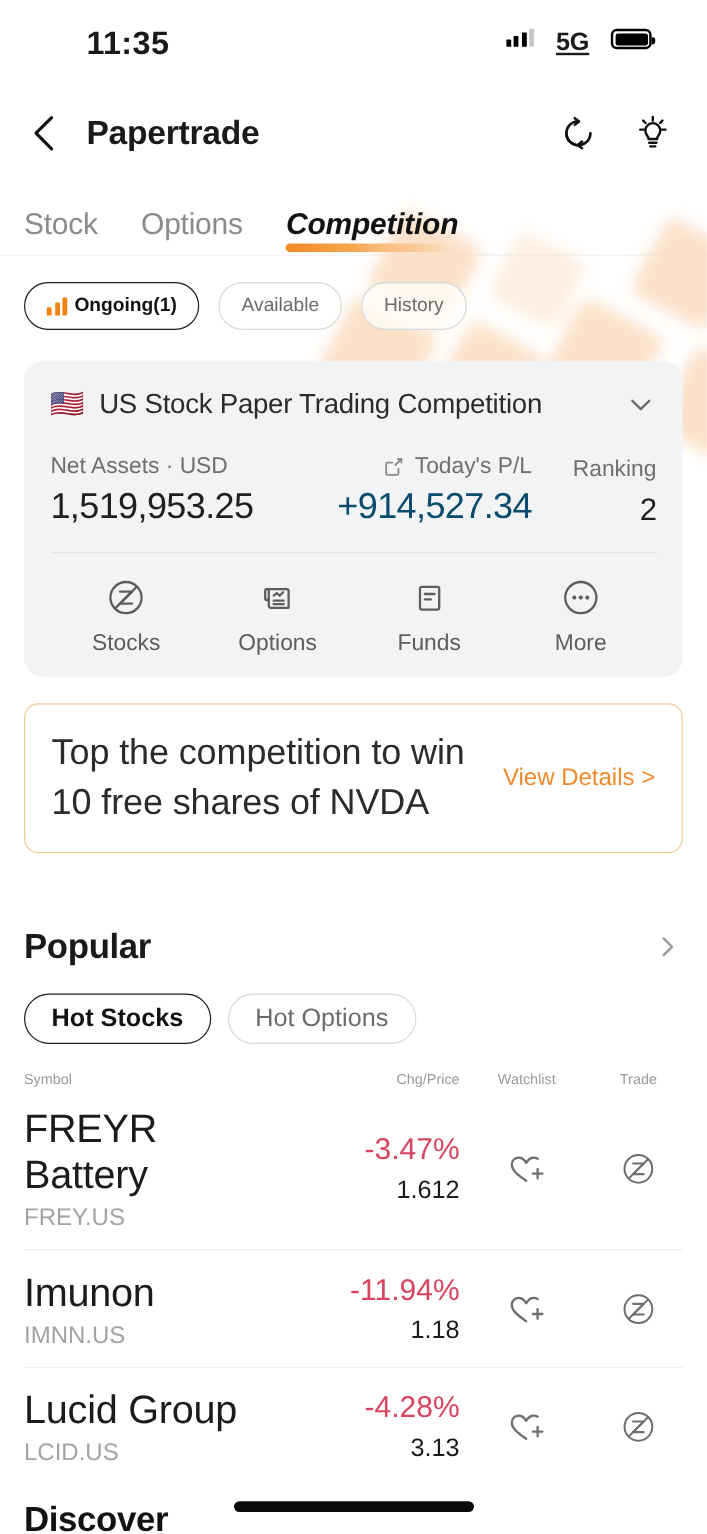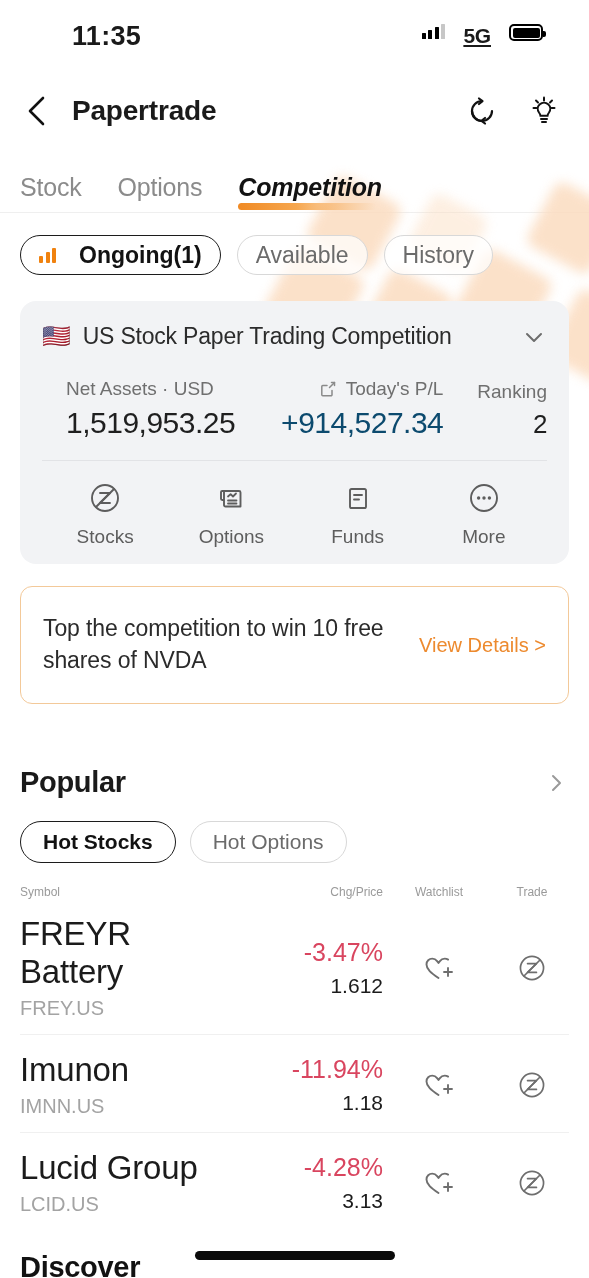--- a/index.html
+++ b/index.html
@@ -67,43 +67,43 @@
   .watermark{
     position:absolute; top:196px; right:-40px; width:360px; height:200px;
     pointer-events:none; z-index:0; filter:blur(6px); opacity:.85;
   }
   .wm-sq{ position:absolute; background:#FBDCC0; border-radius:10px; }
 
   
   .chips{ display:flex; gap:16px; padding:22px 20px 0 20px; position:relative; z-index:2; }
   .chip{
     height:40px; border:1.5px solid #d8d8d8; border-radius:20px;
-    display:flex; align-items:center; gap:23px; padding:0 18px;
-    font-size:23px; color:#6b6b6b; background:rgba(255,255,255,.72); cursor:pointer;
+    display:flex; align-items:center; gap:6px; padding:0 18px;
+    font-size:16px; color:#6b6b6b; background:rgba(255,255,255,.72); cursor:pointer;
     white-space:nowrap;
   }
   .chip.active{ border-color:#1c1c1c; color:#121212; font-weight:700; background:#fff; }
   .bars{ display:flex; align-items:flex-end; gap:2.5px; height:15px; }
   .bars i{ display:block; width:4px; background:#F0820F; border-radius:1px; }
   .bars i:nth-child(1){ height:7px; }
   .bars i:nth-child(2){ height:11px; }
   .bars i:nth-child(3){ height:15px; }
 
   
   .comp-card{
     margin:26px 20px 0 20px; background:#F2F3F5; border-radius:16px;
     padding:22px 22px 16px 22px; position:relative; z-index:2;
   }
   .comp-head{ display:flex; align-items:center; gap:12px; }
   .flag{ font-size:23px; line-height:1; }
   .comp-title{ font-size:23px; color:#2b2b2b; flex:1; letter-spacing:-.2px; }
   .chev-down{ width:26px; height:26px; display:flex; align-items:center; justify-content:center; cursor:pointer; }
 
   .stats{ display:flex; align-items:flex-end; margin-top:28px; }
-  .stat-l{ flex:1;margin-left:24px; }
+  .stat-l{ flex:1; }
   .stat-c{ text-align:right; margin-right:34px; }
   .stat-r{ text-align:right; min-width:60px; }
   .stat-lbl{
     font-size:19px; color:#6f6f6f; display:flex; align-items:center; gap:8px;
     justify-content:flex-end; white-space:nowrap;
   }
   .stat-l .stat-lbl{ justify-content:flex-start; }
   .stat-val{ font-size:30px; font-weight:400; color:#1f1f1f; margin-top:6px; letter-spacing:-.5px; }
   .stat-val.pos{ color:#0c4a6e; }
   .stat-r .stat-val{ font-size:26px; }
@@ -113,21 +113,21 @@
   .action{ flex:1; display:flex; flex-direction:column; align-items:center; gap:9px; cursor:pointer; }
   .action-ico{ width:38px; height:38px; display:flex; align-items:center; justify-content:center; }
   .action-lbl{ font-size:19px; color:#5d5d5d; }
 
   
   .promo{
     margin:22px 20px 0 20px; border:1.5px solid #F3C999; border-radius:12px;
     padding:20px 22px; display:flex; align-items:center; gap:14px; min-height:118px;
     position:relative; z-index:2;
   }
-  .promo-txt{ font-size:23px; color:#2b2b2b; line-height:1.38; flex:1; letter-spacing:-.1px; }
+  .promo-txt{ font-size:30px; color:#2b2b2b; line-height:1.38; flex:1; letter-spacing:-.1px; }
   .promo-link{ font-size:20px; color:#ED8A2E; white-space:nowrap; cursor:pointer; }
 
   
   .popular{ padding:62px 20px 0 20px; }
   .pop-head{ display:flex; align-items:center; justify-content:space-between; }
   .pop-title{ font-size:29px; font-weight:700; letter-spacing:-.3px; }
   .pop-chevron{ width:26px; height:26px; display:flex; align-items:center; justify-content:center; cursor:pointer; }
 
   .subchips{ display:flex; gap:14px; margin-top:22px; }
   .subchip{

